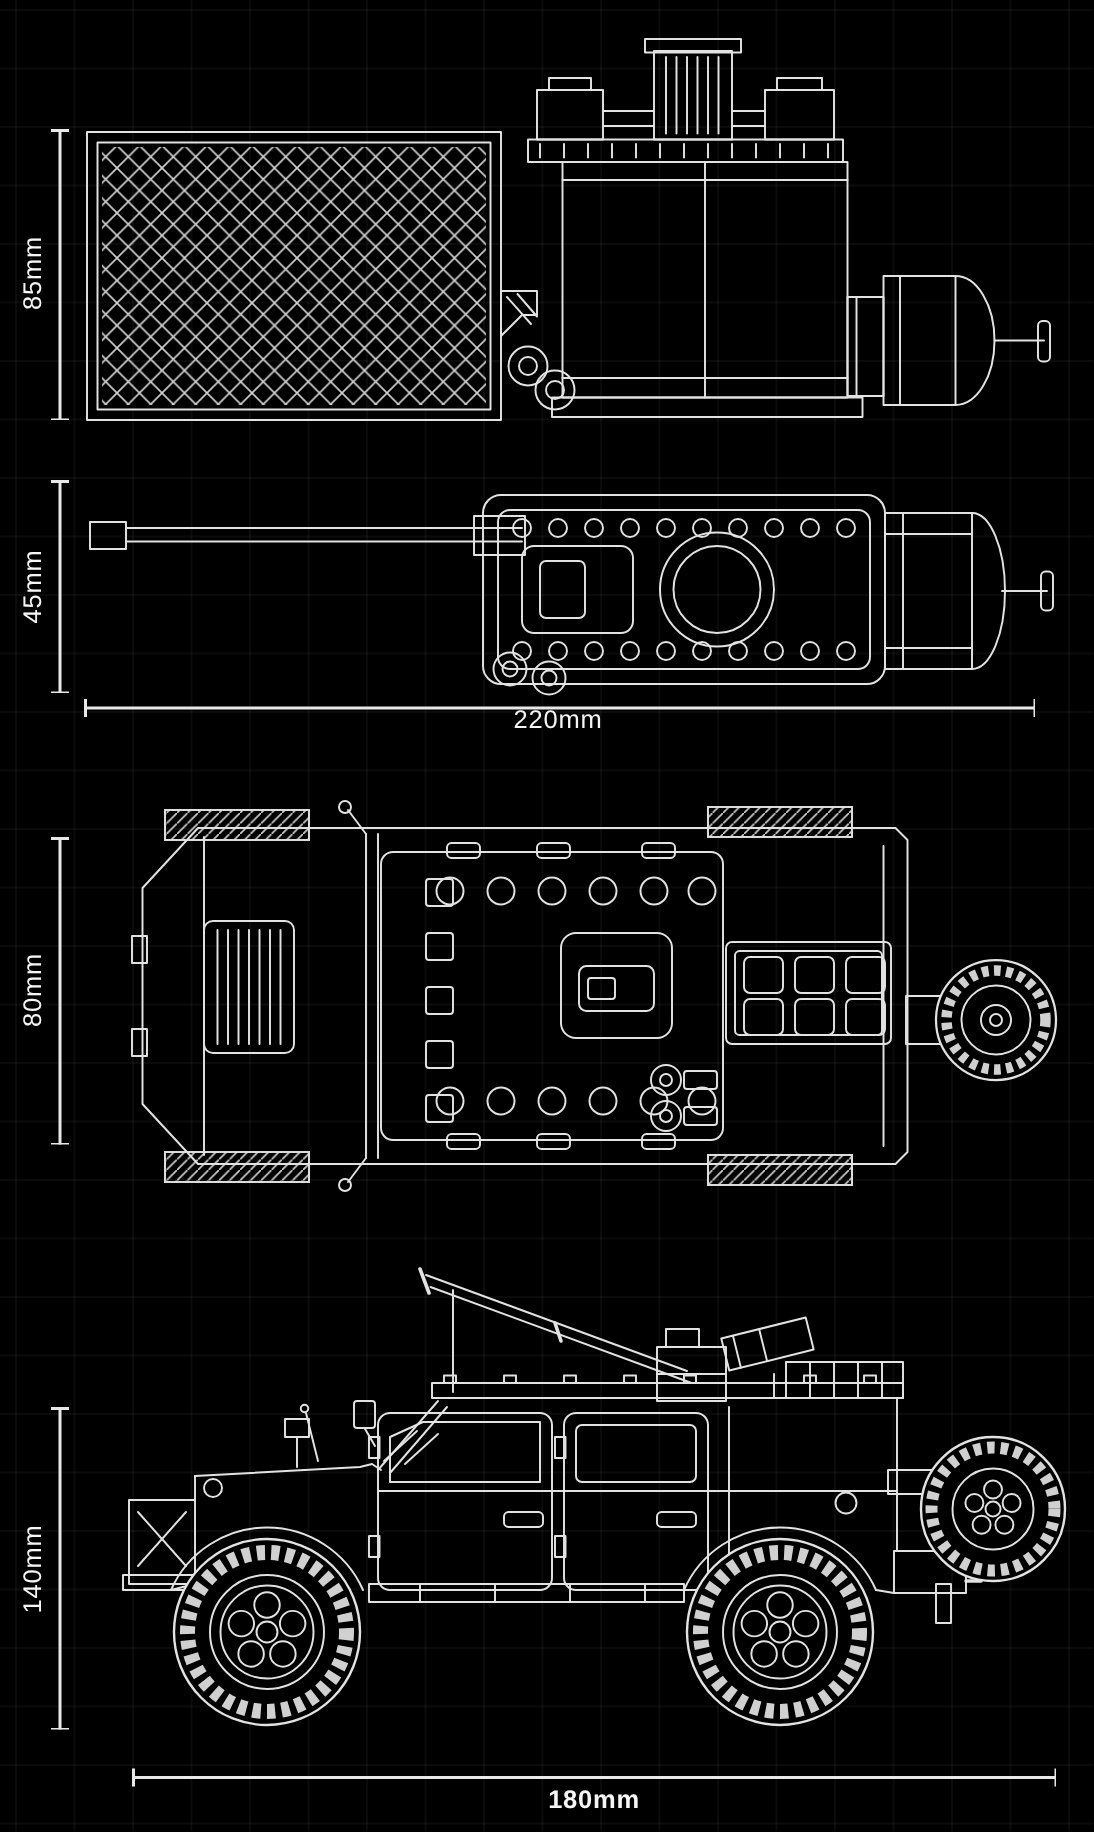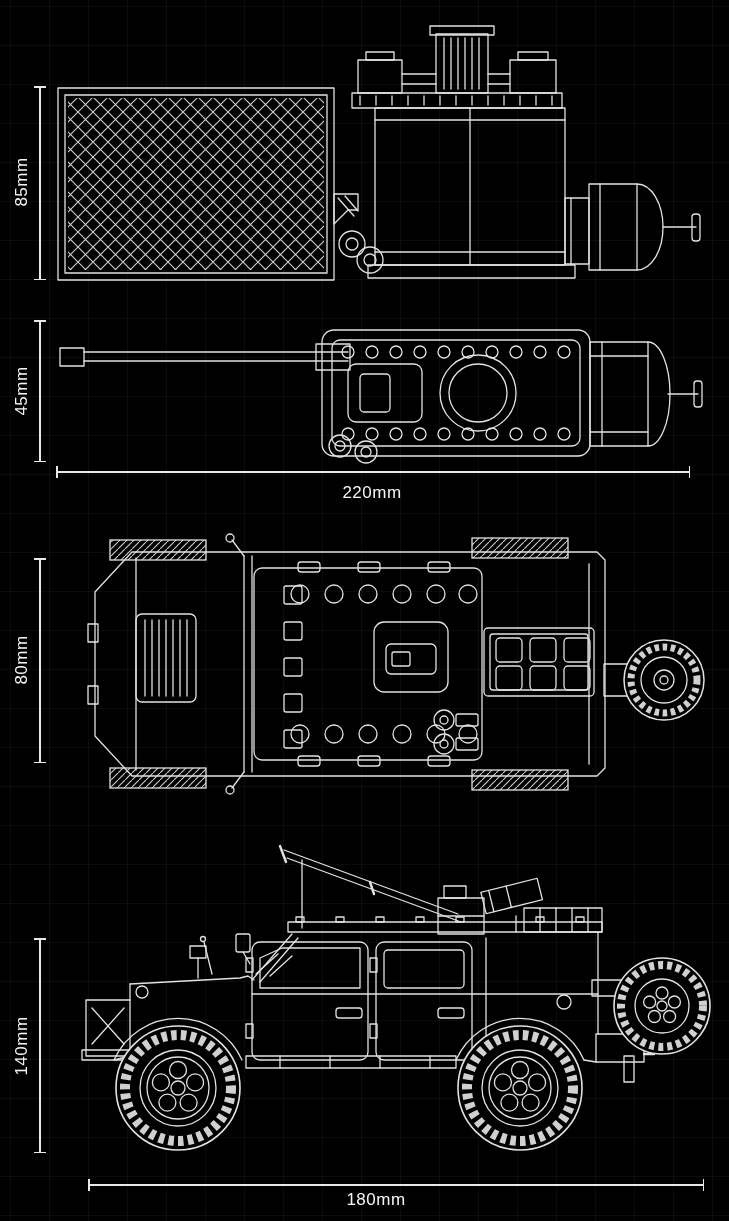--- a/index.html
+++ b/index.html
@@ -32,30 +32,30 @@
 
 <div class="stage">
 
   <div class="vline" style="left:39px;top:86px;height:194px;"></div>
   <div class="dim vert" style="left:22px;top:182px;">85mm</div>
 
   <div class="vline" style="left:39px;top:320px;height:142px;"></div>
   <div class="dim vert" style="left:22px;top:391px;">45mm</div>
 
   <div class="hline" style="left:56px;top:471px;width:634px;"></div>
-  <div class="dim" style="left:372px;top:493px;">220mm</div>
+  <div class="dim" style="left:372px;top:480px;">220mm</div>
 
   <div class="vline" style="left:39px;top:558px;height:205px;"></div>
   <div class="dim vert" style="left:22px;top:660px;">80mm</div>
 
   <div class="vline" style="left:39px;top:938px;height:215px;"></div>
   <div class="dim vert" style="left:22px;top:1046px;">140mm</div>
 
   <div class="hline" style="left:88px;top:1184px;width:616px;"></div>
-  <div class="dim" style="left:376px;top:1200px;">180mm</div>
+  <div class="dim" style="left:396px;top:1200px;font-weight:bold;">180mm</div>
 
   <svg class="view" style="left:48px;top:22px;" width="660" height="272" viewBox="0 0 660 272">
     <defs>
       <pattern id="mesh1" width="15" height="15" patternUnits="userSpaceOnUse">
         <path d="M0 0 L15 15 M15 0 L0 15" stroke="#cfcfcf" stroke-width="1.1" fill="none"></path>
       </pattern>
     </defs>
     <g>
       <rect class="s" x="10" y="66" width="276" height="192"></rect>
       <rect class="s" x="17" y="73" width="262" height="178"></rect>

